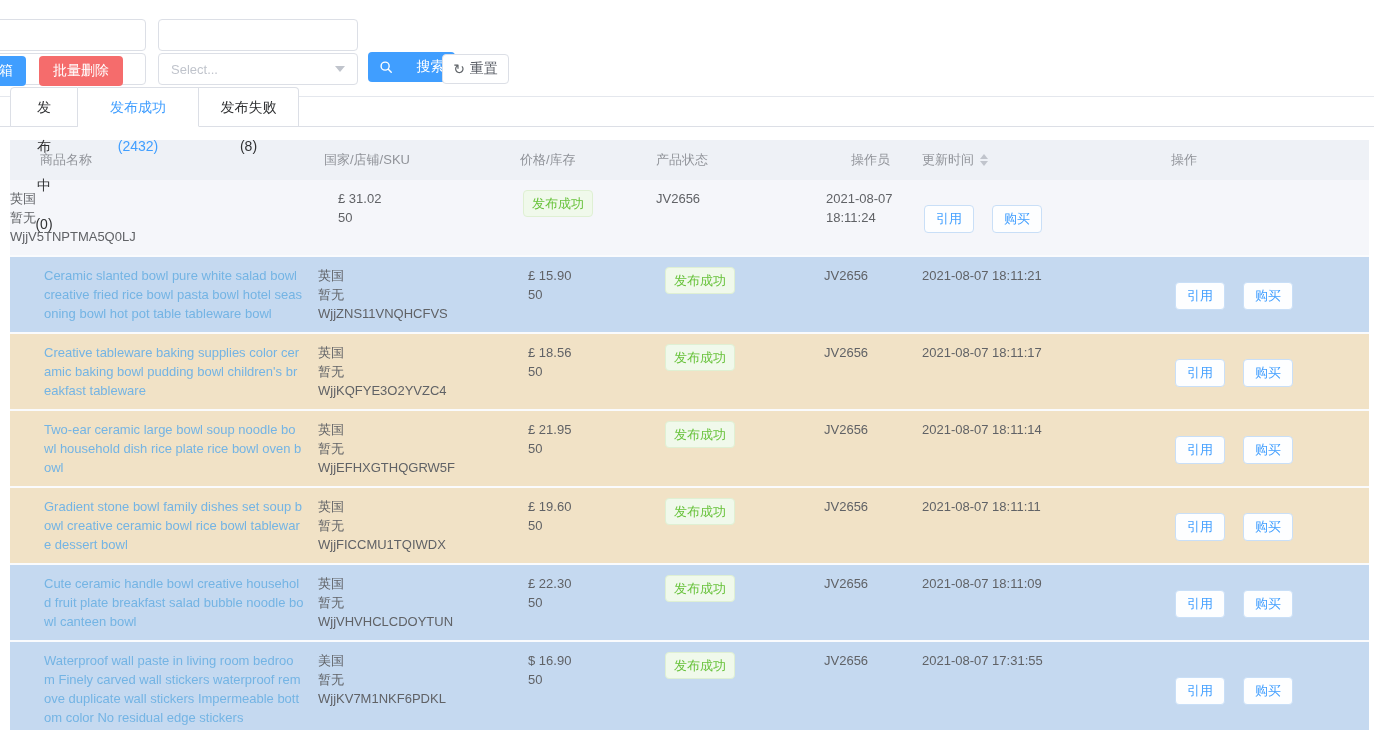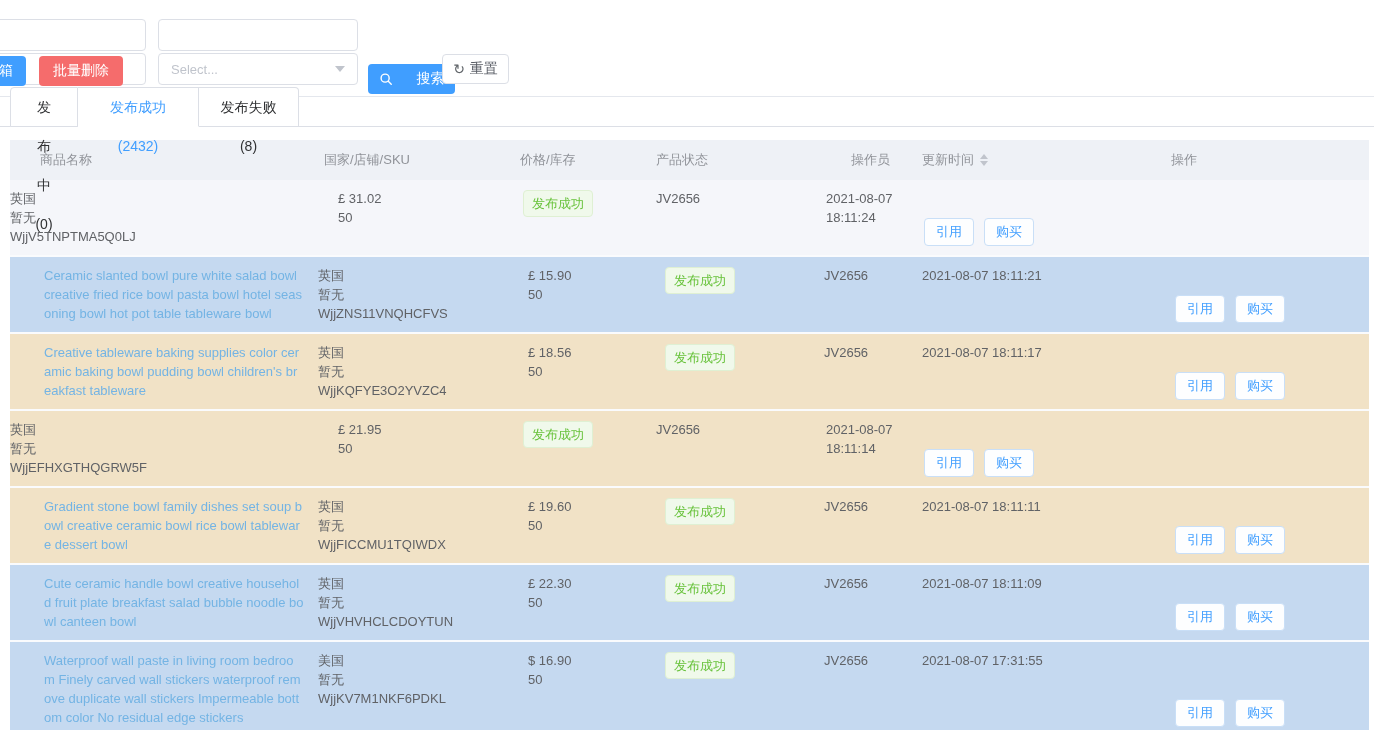--- a/index.html
+++ b/index.html
@@ -15,21 +15,21 @@
   .inp.sliver2 { left:158px; top:-26px; width:200px; }
   .inp.keyword { left:-20px; top:8px;  width:166px; }
   .select-box { position:absolute; left:158px; top:8px; width:200px; height:32px;
                 background:#fff; border:1px solid var(--border,#dcdfe6); border-radius:4px;
                 display:flex; align-items:center; justify-content:space-between; padding:0 12px;
                 font-size:13px; color:var(--placeholder,#c0c4cc); cursor:pointer; }
   .caret-down { width:0; height:0; border-left:5px solid transparent; border-right:5px solid transparent;
                 border-top:6px solid #c0c4cc; }
   .btn { position:absolute; height:30px; border-radius:4px; font-size:14px; border:1px solid transparent;
          display:flex; align-items:center; justify-content:center; gap:5px; cursor:pointer; }
-  .btn-search { left:368px; top:19px; width:87px; background:var(--accent,#409eff); color:#fff;gap:24px; }
+  .btn-search { left:368px; top:7px; width:87px; background:var(--accent,#409eff); color:#fff;gap:24px; }
   .btn-reset  { left:442px; top:9px; width:67px; background:#fff; color:#5a5e66;
                 border-color:var(--border,#dcdfe6); }
   .reset-glyph { font-size:14px; line-height:1; color:#5f6368; }
   .divider-top { position:absolute; left:0; top:51px; width:1374px; height:1px; background:#e4e7ed; }
 
   
   .btn-box    { left:-14px; top:56px; width:40px; background:var(--accent,#409eff); color:#fff; position:absolute; }
   .btn-delete { left:39px;  top:56px; width:84px; background:var(--danger,#f56c6c); color:#fff; position:absolute; }
 
   
@@ -66,21 +66,21 @@
   .c-name { padding-left:34px; padding-right:14px; }
   .title { color:var(--link,#74b4e4); text-decoration:none; word-break:break-all; cursor:pointer; display:block; }
   .c-shop div { line-height:19px; }
   .c-price { padding-left:20px; }
   .c-status { padding-top:0; }
   .badge { display:inline-block; margin:10px 0 0 15px; padding:3px 8px; font-size:13px; border-radius:4px;
            color:var(--success-text,#67c23a); background:var(--success-bg,#f0f9eb);
            border:1px solid var(--success-border,#dff0d3); }
   .c-op { padding-left:6px; }
   .c-time { padding-left:8px; }
-  .c-actions { padding-top:12px; padding-left:10px; display:flex; gap:10px; align-items:flex-end; }
+  .c-actions { padding-top:12px; padding-left:10px; display:flex; gap:18px; align-items:center; }
   .mini-btn { width:50px; height:28px; background:#fdfeff; border:1px solid #c9dff7; border-radius:4px;
               color:var(--accent,#409eff); font-size:13px; cursor:pointer;
               font-family:"Liberation Sans","DejaVu Sans",sans-serif; }
 </style>
 </head>
 <body>
 
 <div class="filter-area">
   <input class="inp sliver1" value="" style="">
   <input class="inp sliver2" value="" style="">
@@ -190,20 +190,23 @@
       <span class="badge">发布成功</span>
     </div>
     <div class="cell c-op">JV2656</div>
     <div class="cell c-time">2021-08-07 18:11:17</div>
     <div class="cell c-actions">
       <button class="mini-btn">引用</button>
       <button class="mini-btn">购买</button>
     </div>
   </div>
       <div class="trow row--tan">
+    <div class="cell c-name">
+      <a class="title">Two-ear ceramic large bowl soup noodle bowl household dish rice plate rice bowl oven bowl</a>
+    </div>
     <div class="cell c-shop">
       <div>英国</div>
       <div>暂无</div>
       <div>WjjEFHXGTHQGRW5F</div>
     </div>
     <div class="cell c-price">
       <div>£ 21.95</div>
       <div>50</div>
     </div>
     <div class="cell c-status">

